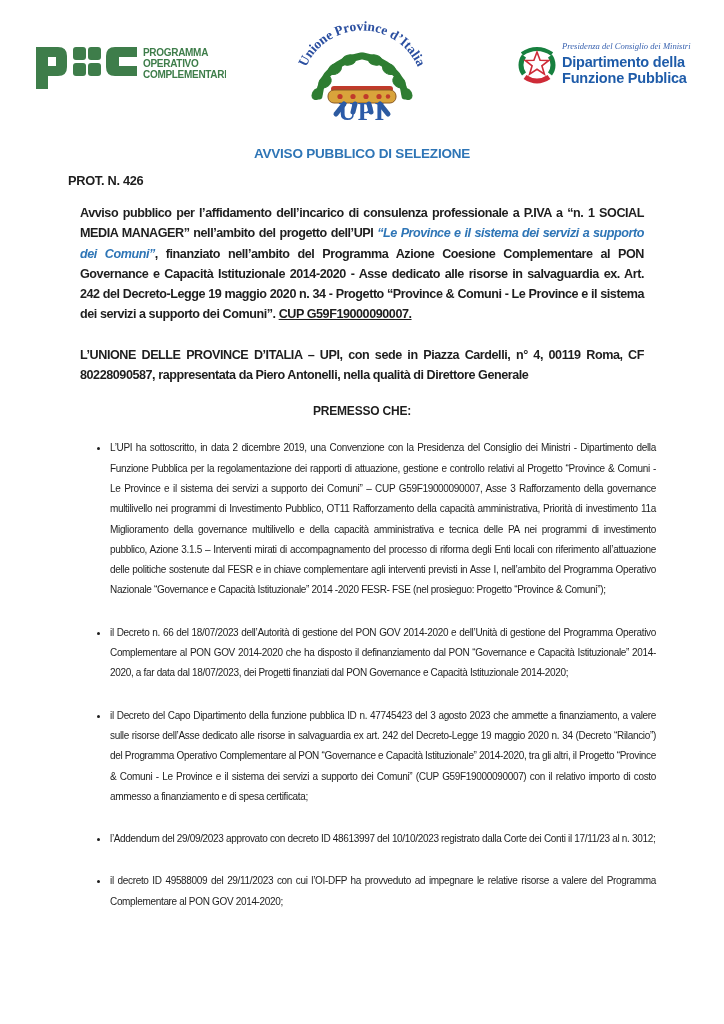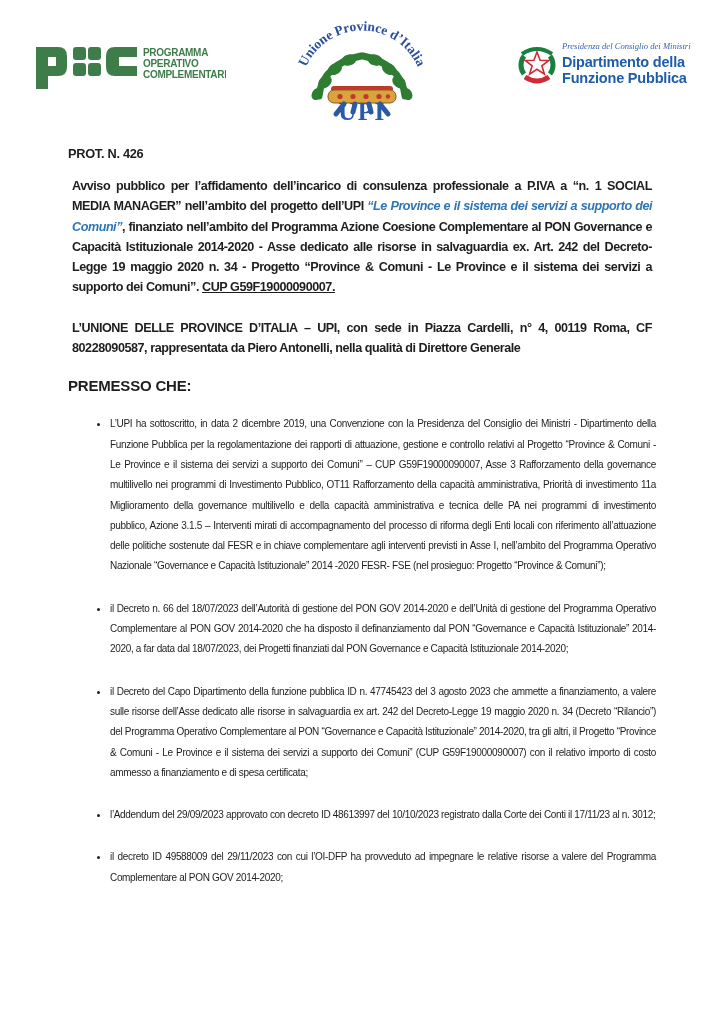--- a/index.html
+++ b/index.html
@@ -16,29 +16,29 @@
   .content{position:absolute;left:68px;top:146px;width:588px;}
   .doc-title{
     text-align:center;font-weight:bold;font-size:13.5px;color:#2E75B6;
     letter-spacing:-0.2px;margin:0 0 12px 0;
   }
   .prot{
     font-weight:bold;font-size:12.8px;margin:0 0 15px 0;letter-spacing:-0.3px;
   }
   .para{
     font-size:12.6px;line-height:20.3px;text-align:justify;
-    letter-spacing:-0.3px;margin:4px;
+    letter-spacing:-0.3px;margin:12px;
   }
   .para.bold{font-weight:bold;letter-spacing:-0.45px;}
   .intro{margin-bottom:20px;}
   .proj-title{color:#2E75B6;font-style:italic;}
   .cup{text-decoration:underline;}
   .entity{margin-bottom:19px;}
   .premesso{
-    text-align:left;font-weight:bold;font-size:15px;
+    text-align:center;font-weight:bold;font-size:12px;
     margin:0 0 19px 0;letter-spacing:-0.2px;
   }
   ul.premises{
     margin:0;padding:0 0 0 42px;list-style:disc outside;
   }
   ul.premises li{
     font-size:10px;line-height:20.3px;text-align:justify;
     letter-spacing:-0.33px;margin:0 0 21px 0;
   }
   ul.premises li::marker{color:#1e1e1e;font-size:11px;}
@@ -111,20 +111,21 @@
     </g>
     <text x="46" y="13" font-family="Liberation Serif, serif" font-style="italic" font-size="8.6" fill="#3A63B0">Presidenza del Consiglio dei Ministri</text>
     <g font-family="Liberation Sans, sans-serif" font-size="14.5" font-weight="bold" fill="#1F5CA9" letter-spacing="-0.2">
       <text x="46" y="31">Dipartimento della</text>
       <text x="46" y="47">Funzione Pubblica</text>
     </g>
   </svg>
 
   <div class="content">
 
+    <h1 class="doc-title">AVVISO PUBBLICO DI SELEZIONE</h1>
 
     <p class="prot">PROT. N. 426</p>
 
     <p class="para bold intro"><span>Avviso pubblico per l’affidamento dell’incarico di consulenza professionale a P.IVA a “n. 1 SOCIAL MEDIA MANAGER” nell’ambito del progetto dell’UPI </span><span class="proj-title">“Le Province e il sistema dei servizi a supporto dei Comuni”</span><span>, finanziato nell’ambito del Programma Azione Coesione Complementare al PON Governance e Capacità Istituzionale 2014-2020 - Asse dedicato alle risorse in salvaguardia ex. Art. 242 del Decreto-Legge 19 maggio 2020 n. 34 - Progetto “Province &amp; Comuni - Le Province e il sistema dei servizi a supporto dei Comuni”. </span><span class="cup">CUP G59F19000090007.</span></p>
 
     <p class="para bold entity">L’UNIONE DELLE PROVINCE D’ITALIA – UPI, con sede in Piazza Cardelli, n° 4, 00119 Roma, CF 80228090587, rappresentata da Piero Antonelli, nella qualità di Direttore Generale</p>
 
     <p class="premesso">PREMESSO CHE:</p>
 
     <ul class="premises">

